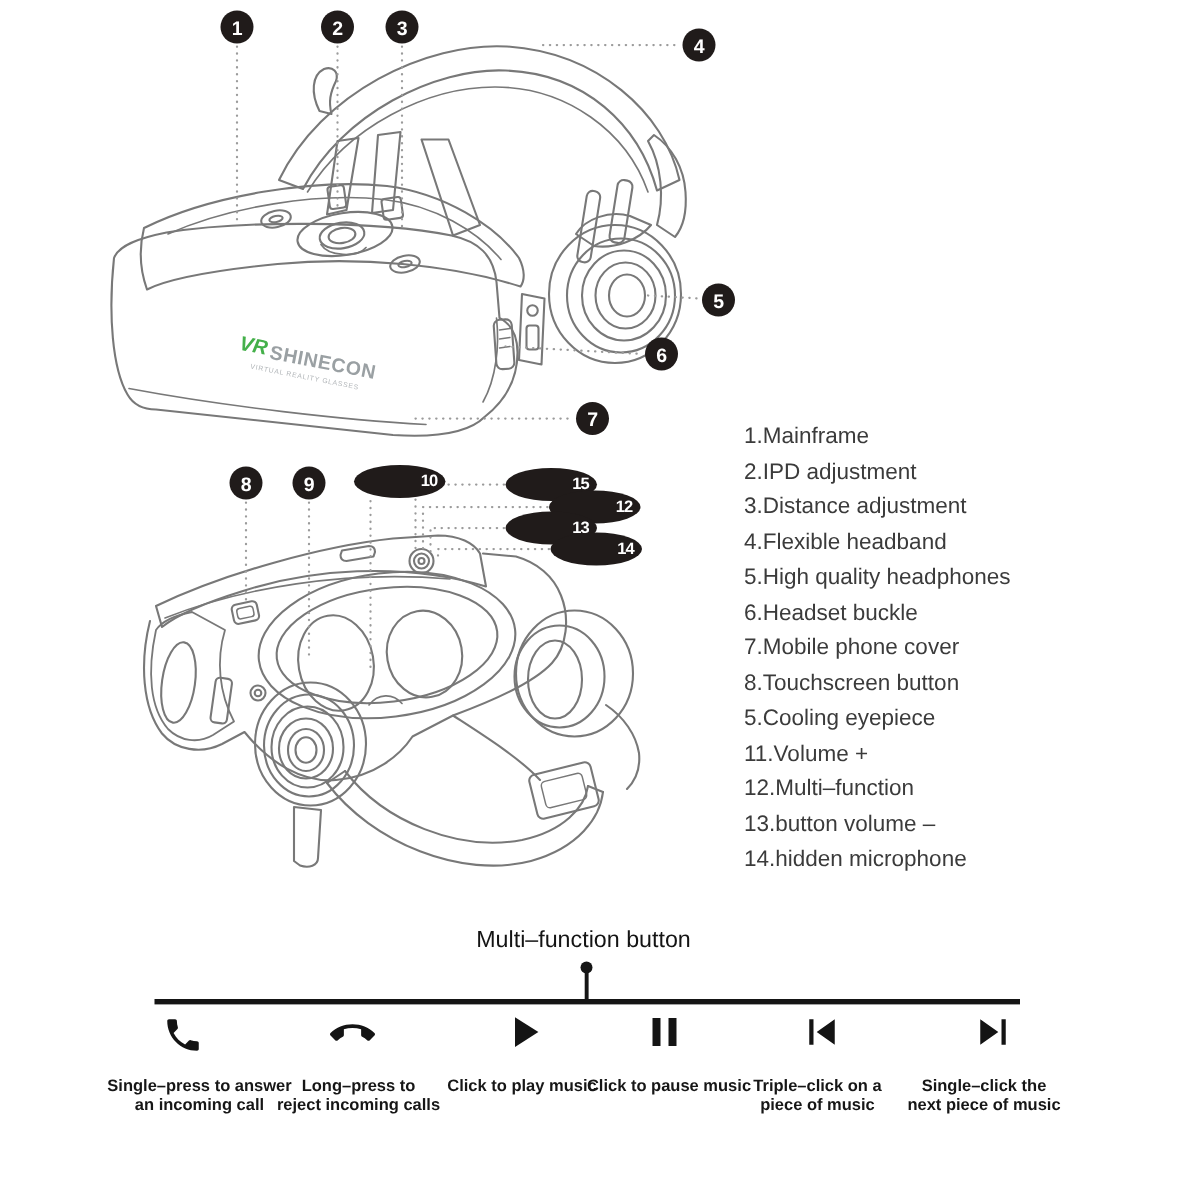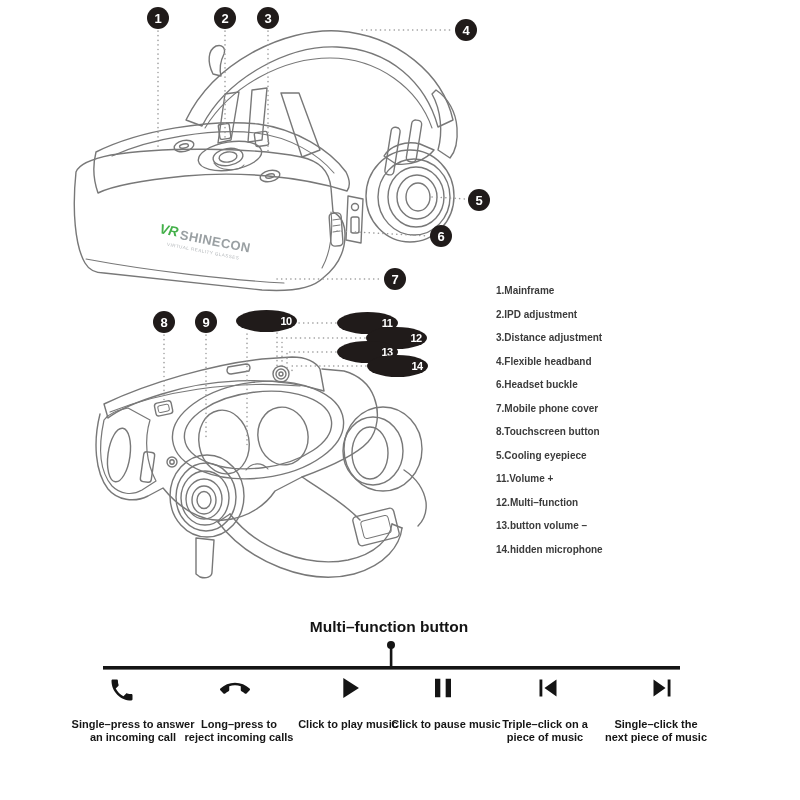--- a/index.html
+++ b/index.html
@@ -11,26 +11,26 @@
   
   .callout{
     position:absolute;width:22px;height:22px;border-radius:50%;
     background:#201b1a;color:#ffffff;display:flex;align-items:center;justify-content:center;
     font-size:13px;font-weight:bold;letter-spacing:-0.3px;
   }
   .callout.wide{font-size:11px;letter-spacing:-0.6px;padding-left:39px;}
   
   .parts{
     position:absolute;left:496px;top:279px;color:#3b3b3b;
-    font-size:10px;line-height:23.5px;white-space:nowrap;font-weight:bold;
+    font-size:15px;line-height:23.5px;white-space:nowrap;
   }
   
   .guide-title{
     position:absolute;left:389px;top:618px;transform:translateX(-50%);
-    font-size:15.5px;font-weight:700;color:#141414;white-space:nowrap;
+    font-size:15.5px;font-weight:400;color:#141414;white-space:nowrap;
   }
   .ctrl-icon{position:absolute;transform:translate(-50%,-50%);color:#141414;line-height:0;}
   .caption{
     position:absolute;top:718px;transform:translateX(-50%);
     text-align:center;font-size:11px;font-weight:700;line-height:12.5px;color:#161616;white-space:nowrap;
   }
   .caption span{display:block;}
 </style>
 </head>
 <body>
@@ -187,37 +187,38 @@
   <div class="callout" style="left:153px;top:311px">
       <span>8</span>
     </div>
   <div class="callout" style="left:195px;top:311px">
       <span>9</span>
     </div>
   <div class="callout wide" style="left:236px;top:310px">
       <span>10</span>
     </div>
   <div class="callout wide" style="left:337px;top:312px">
-      <span>11</span>
+      <span>15</span>
     </div>
   <div class="callout wide" style="left:366px;top:327px">
       <span>12</span>
     </div>
   <div class="callout wide" style="left:337px;top:341px">
       <span>13</span>
     </div>
   <div class="callout wide" style="left:367px;top:355px">
       <span>14</span>
     </div>
 
   <div class="parts">
     <div>1.Mainframe</div>
     <div>2.IPD adjustment</div>
     <div>3.Distance adjustment</div>
     <div>4.Flexible headband</div>
+    <div>5.High quality headphones</div>
     <div>6.Headset buckle</div>
     <div>7.Mobile phone cover</div>
     <div>8.Touchscreen button</div>
     <div>5.Cooling eyepiece</div>
     <div>11.Volume +</div>
     <div>12.Multi–function</div>
     <div>13.button volume –</div>
     <div>14.hidden microphone</div>
   </div>
 

